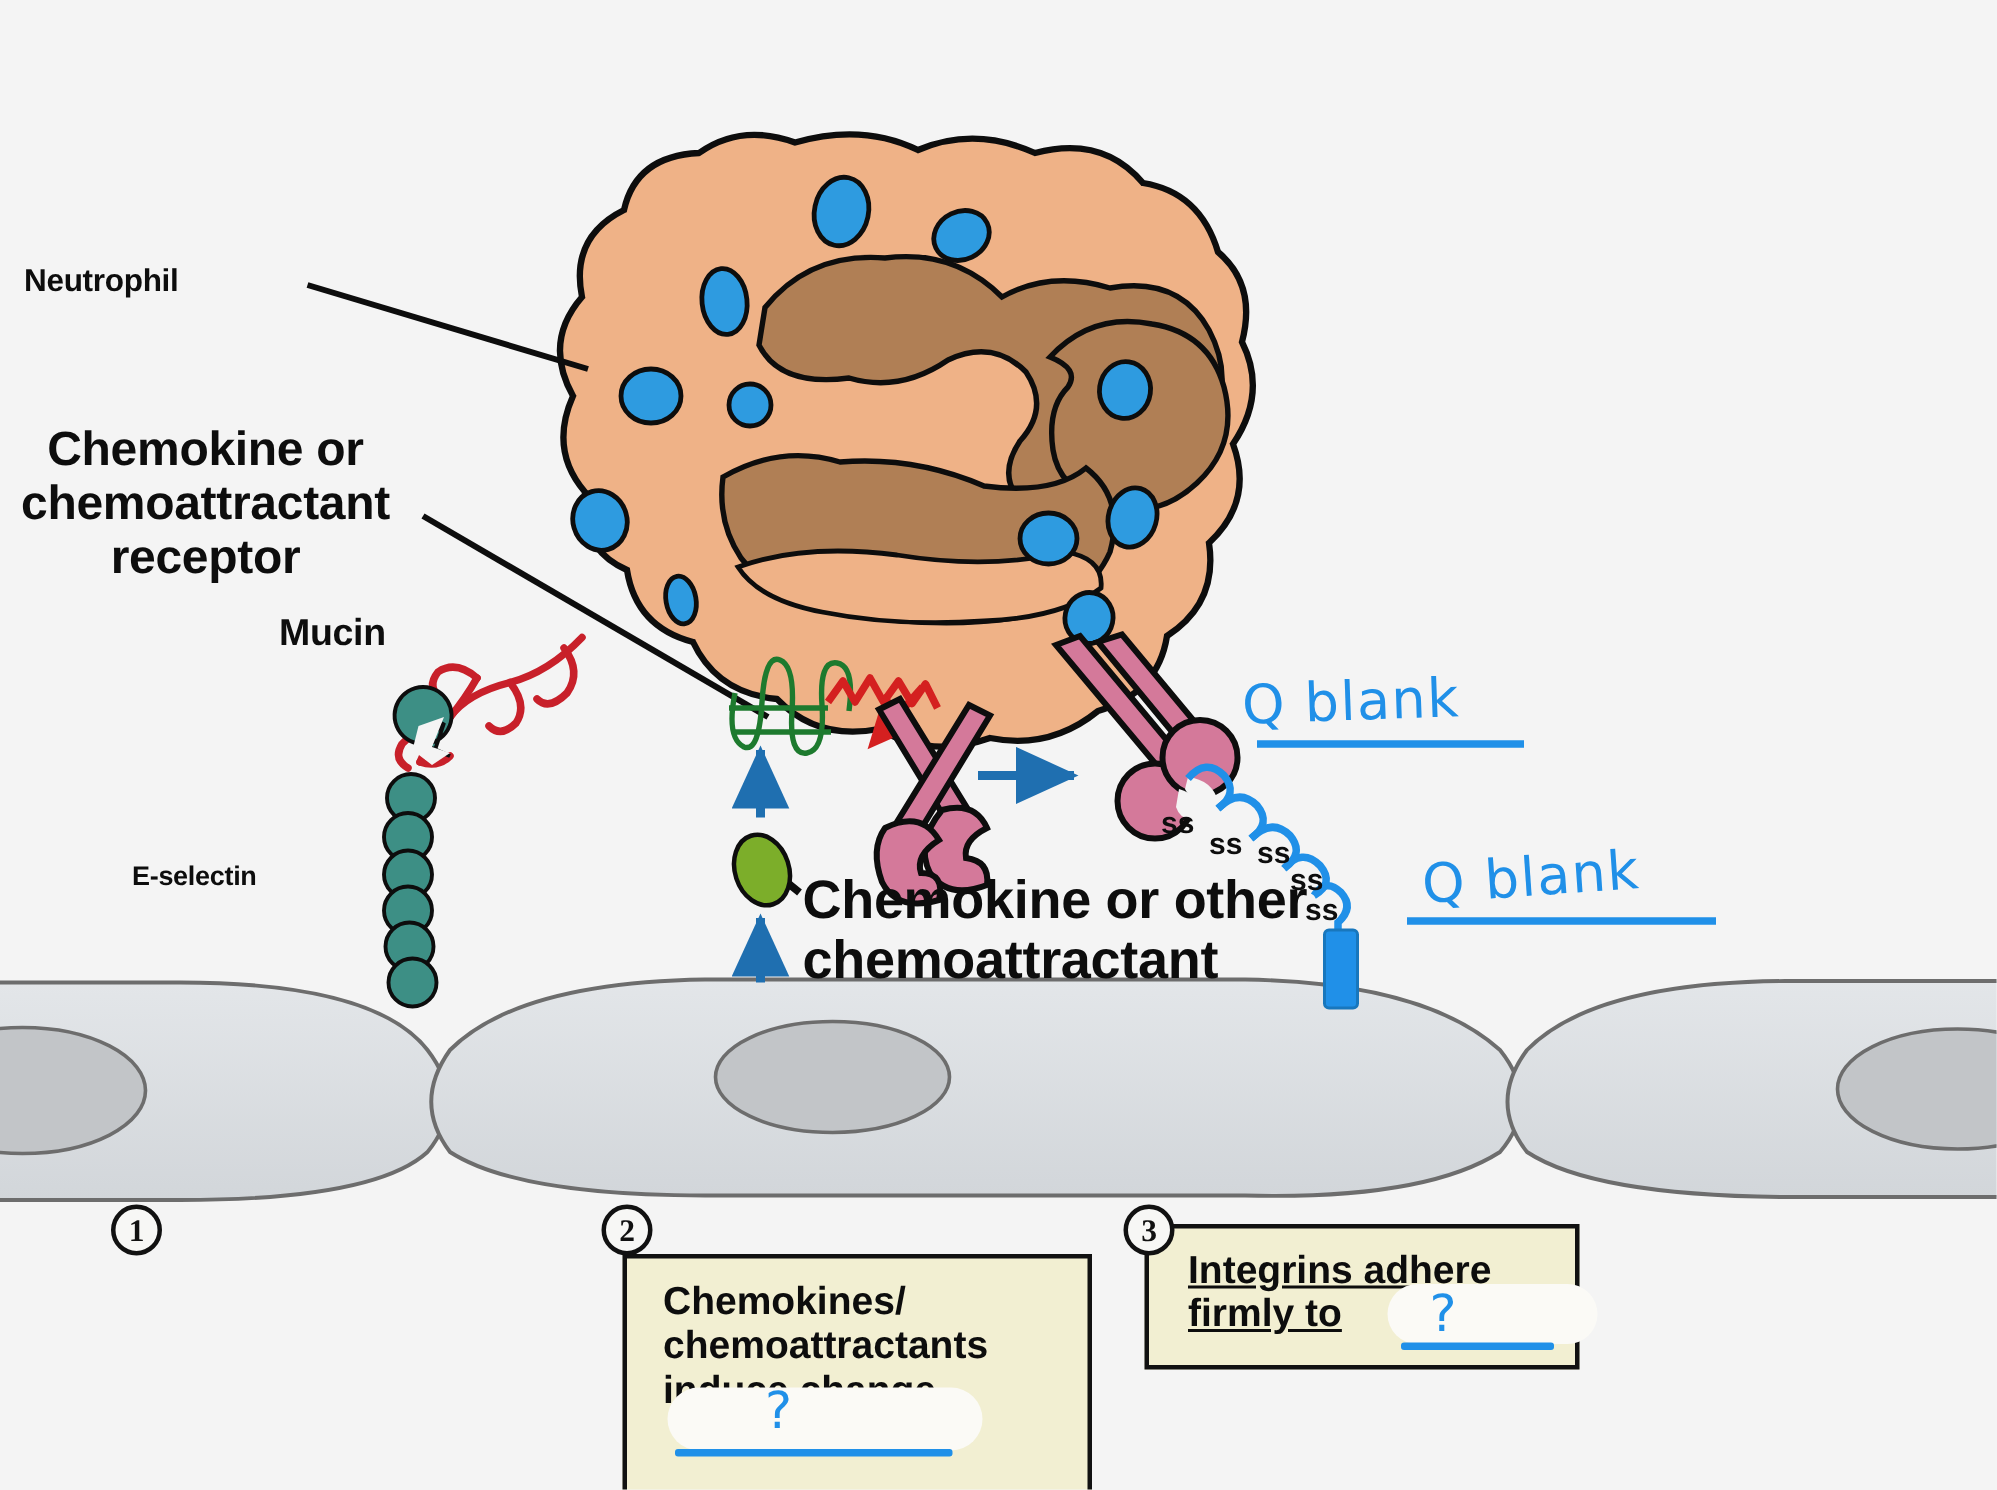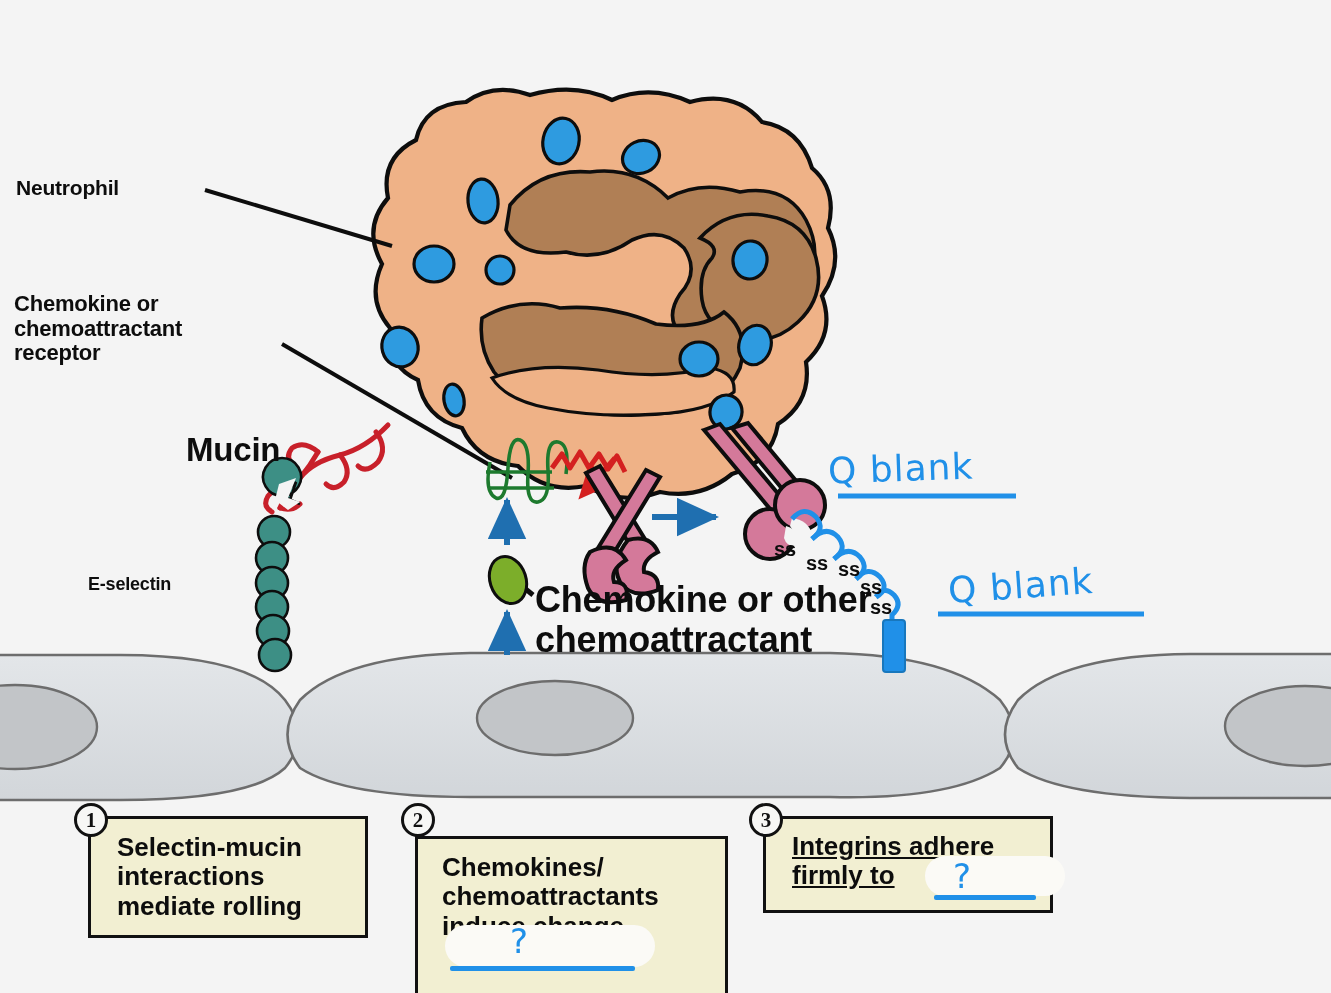--- a/index.html
+++ b/index.html
@@ -16,22 +16,22 @@
   .lbl{
     position:absolute;
     font-weight:bold;
     color:#0d0d0d;
     line-height:1.12;
     letter-spacing:-0.2px;
     white-space:pre-line;
   }
   #title{left:18px;top:14px;font-size:33px;letter-spacing:-0.4px;}
   #lbl-neutrophil{left:16px;top:176px;font-size:21px;}
-  #lbl-receptor{left:14px;top:292px;font-size:22px;}
-  #lbl-mucin{left:186px;top:432px;font-size:33px;}
+  #lbl-receptor{left:14px;top:282px;font-size:32px;text-align:center;}
+  #lbl-mucin{left:186px;top:408px;font-size:25px;}
   #lbl-eselectin{left:88px;top:574px;font-size:18px;}
   #lbl-chemo{left:535px;top:580px;font-size:36px;}
 
   .ss{
     position:absolute;
     font-size:20px;font-weight:bold;color:#0d0d0d;
     font-family:"Liberation Sans", sans-serif;
   }
 
   
@@ -266,25 +266,20 @@
 <span class="ss" style="left:774px;top:538px;">ss</span>
 <span class="ss" style="left:806px;top:552px;">ss</span>
 <span class="ss" style="left:838px;top:558px;">ss</span>
 <span class="ss" style="left:860px;top:576px;">ss</span>
 <span class="ss" style="left:870px;top:596px;">ss</span>
 
 <div class="hand" id="hand1">Q blank</div>
 <div class="hand" id="hand2">Q blank</div>
 
 <div class="badge" id="badge1">1</div>
-<div class="box" id="box1">
-  <div class="txt">Selectin-mucin
-interactions
-mediate rolling</div>
-</div>
 
 <div class="badge" id="badge2">2</div>
 <div class="box" id="box2">
   <div class="txt">Chemokines/
 chemoattractants
 induce change</div>
 </div>
 <div class="whiteout" id="wo2"></div>
 <div class="qmark" id="q2">?</div>
 <div class="bluerule" id="rule2"></div>

